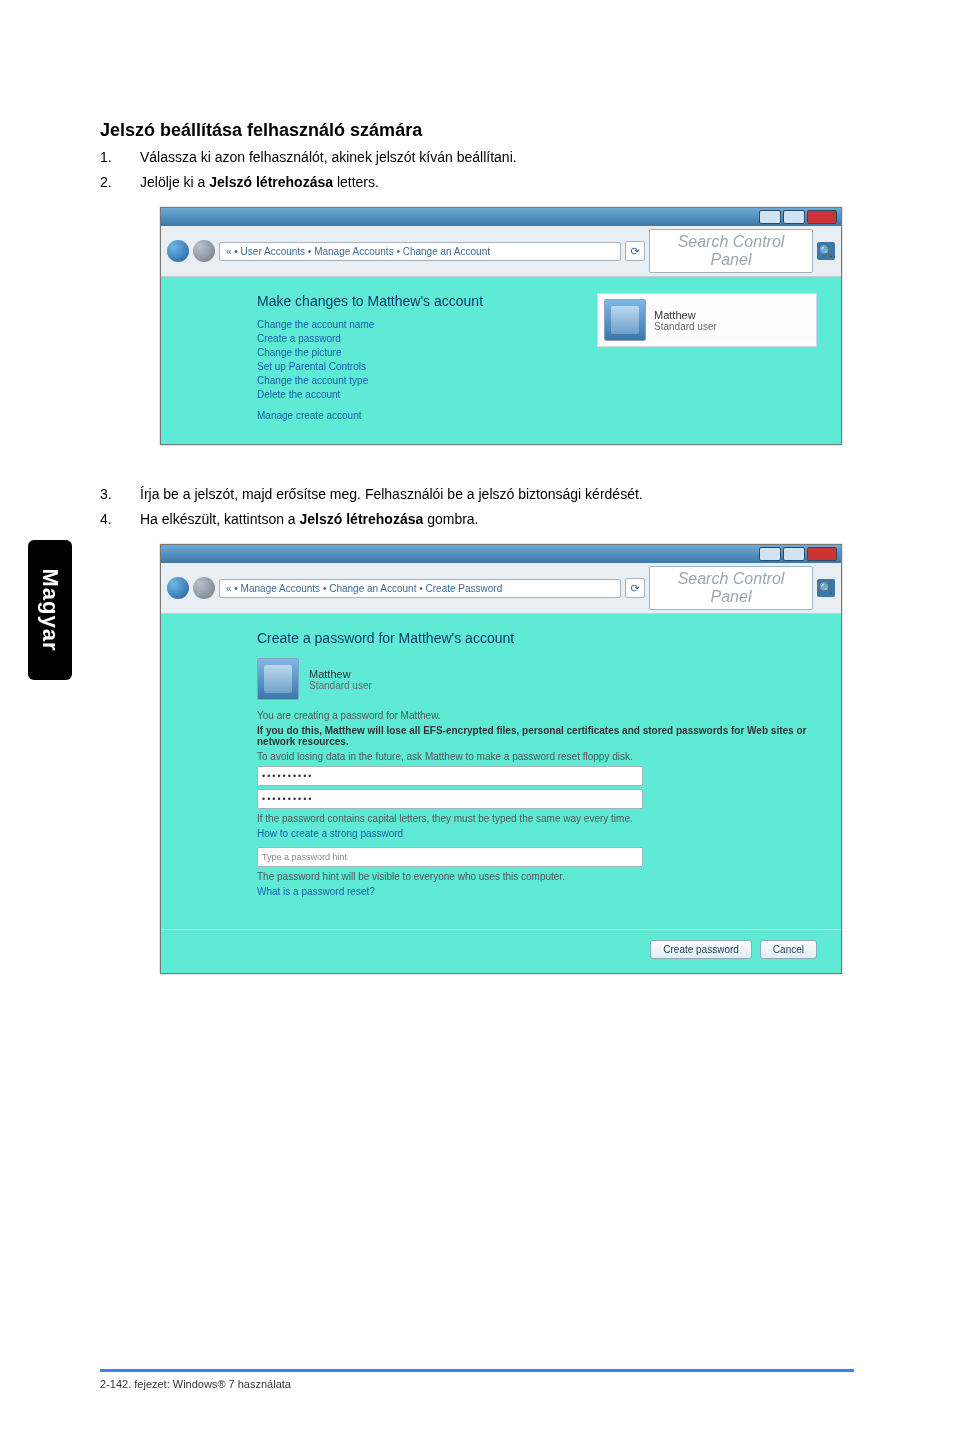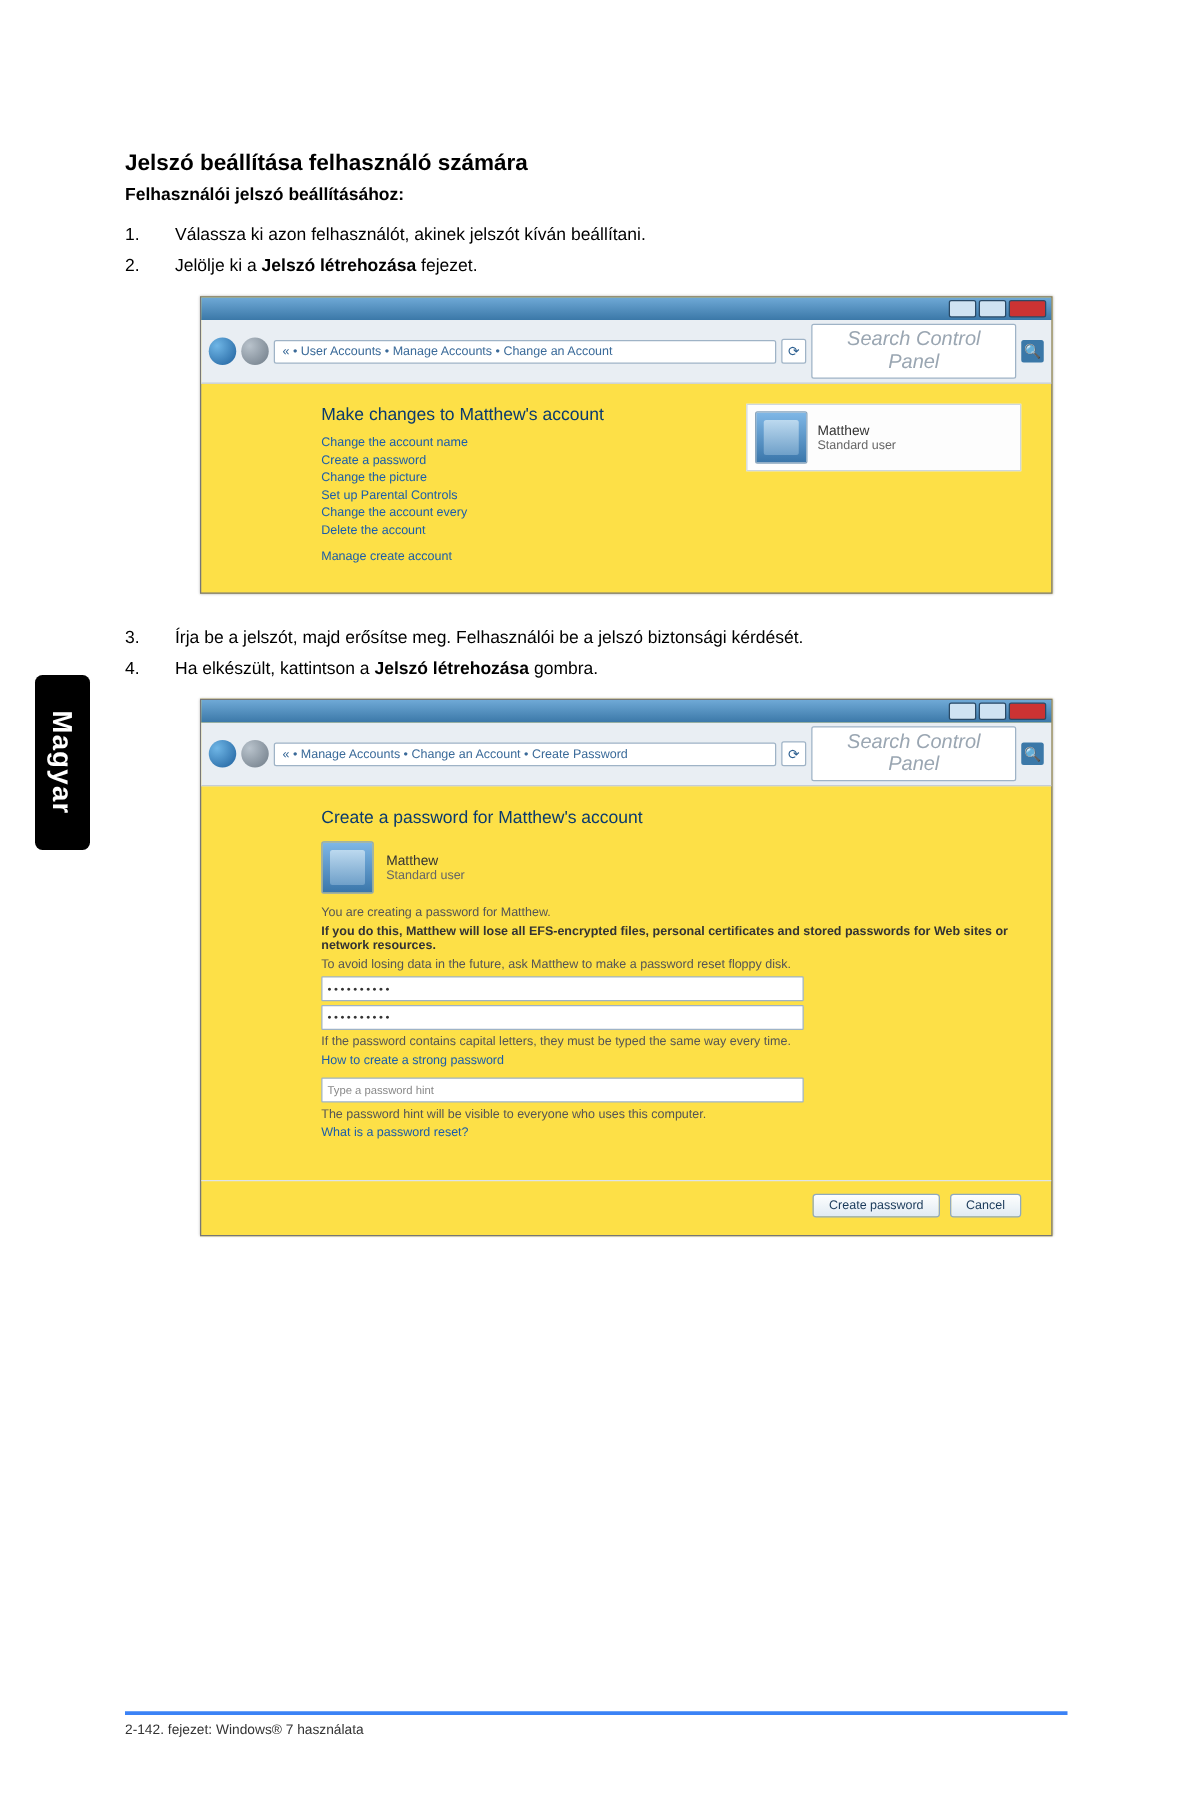--- a/index.html
+++ b/index.html
@@ -7,21 +7,21 @@
   .side-tab{position:absolute;left:28px;top:540px;width:44px;height:140px;background:#000;border-radius:6px;display:flex;align-items:center;justify-content:center;}
   .side-tab span{color:#fff;font-size:22px;font-weight:bold;transform:rotate(90deg);letter-spacing:1px;}
   h2{font-size:18px;margin:0 0 6px 0;font-weight:bold;}
   .subh{font-size:14px;font-weight:bold;margin:0 0 14px 0;}
   ol.steps{list-style:none;padding:0;margin:0 0 14px 0;font-size:14px;}
   ol.steps li{display:flex;margin:4px 0;line-height:1.5;}
   ol.steps li .num{width:40px;flex:0 0 40px;}
   ol.steps li .txt{flex:1;}
   .b{font-weight:bold;}
   
-  .shot{border:1px solid #777;margin:8px 0 24px 60px;width:680px;box-shadow:0 0 2px rgba(0,0,0,.3);font-size:11px;color:#333;background:#fde047;}
+  .shot{border:1px solid #777;margin:8px 0 39px 60px;width:680px;box-shadow:0 0 2px rgba(0,0,0,.3);font-size:11px;color:#333;background:#5eead4;}
   .titlebar{height:18px;background:linear-gradient(#6fa9d6,#3b78a8);position:relative;}
   .winbtns{position:absolute;right:4px;top:2px;display:flex;gap:2px;}
   .winbtn{width:20px;height:12px;border:1px solid #2a4a66;border-radius:2px;}
   .winbtn.min{background:#cfe3f2;}
   .winbtn.max{background:#cfe3f2;}
   .winbtn.close{background:#c33;width:28px;}
   .navrow{display:flex;align-items:center;background:#e9eef3;border-bottom:1px solid #c6cdd4;padding:3px 6px;gap:4px;}
   .navbtn{width:22px;height:22px;border-radius:50%;display:inline-block;}
   .navbtn.back{background:radial-gradient(circle at 30% 30%,#6fb6e6,#1e5f9c);}
   .navbtn.fwd{background:radial-gradient(circle at 30% 30%,#b9c3cc,#6e7a86);}
@@ -55,31 +55,30 @@
 </head>
 <body>
 
 <div class="page">
 
   <div class="side-tab">
     <span>Magyar</span>
   </div>
 
   <h2>Jelszó beállítása felhasználó számára</h2>
-  <p class="subh">Felhasználói jelszó beállításához:</p>
 
   <ol class="steps">
     <li>
       <span class="num">1.</span>
       <span class="txt">Válassza ki azon felhasználót, akinek jelszót kíván beállítani.</span>
     </li>
     <li>
       <span class="num">2.</span>
       <span class="txt">
-        <span>Jelölje ki a </span><span class="b">Jelszó létrehozása</span><span> fejezet.</span>
+        <span>Jelölje ki a </span><span class="b">Jelszó létrehozása</span><span> letters.</span>
       </span>
     </li>
   </ol>
 
   <div class="shot">
     <div class="titlebar">
       <div class="winbtns">
         <span class="winbtn min"></span>
         <span class="winbtn max"></span>
         <span class="winbtn close"></span>
@@ -94,21 +93,21 @@
       <span class="magnify">🔍</span>
     </div>
     <div class="body1">
       <div class="left">
         <div class="hd">Make changes to Matthew's account</div>
         <div class="linklist">
           <a>Change the account name</a>
           <a>Create a password</a>
           <a>Change the picture</a>
           <a>Set up Parental Controls</a>
-          <a>Change the account every</a>
+          <a>Change the account type</a>
           <a>Delete the account</a>
           <a style="margin-top:10px;">Manage create account</a>
         </div>
       </div>
       <div>
         <div class="usercard">
           <div class="avatar"></div>
           <div>
             <div class="uc-name">Matthew</div>
             <div class="uc-type">Standard user</div>

